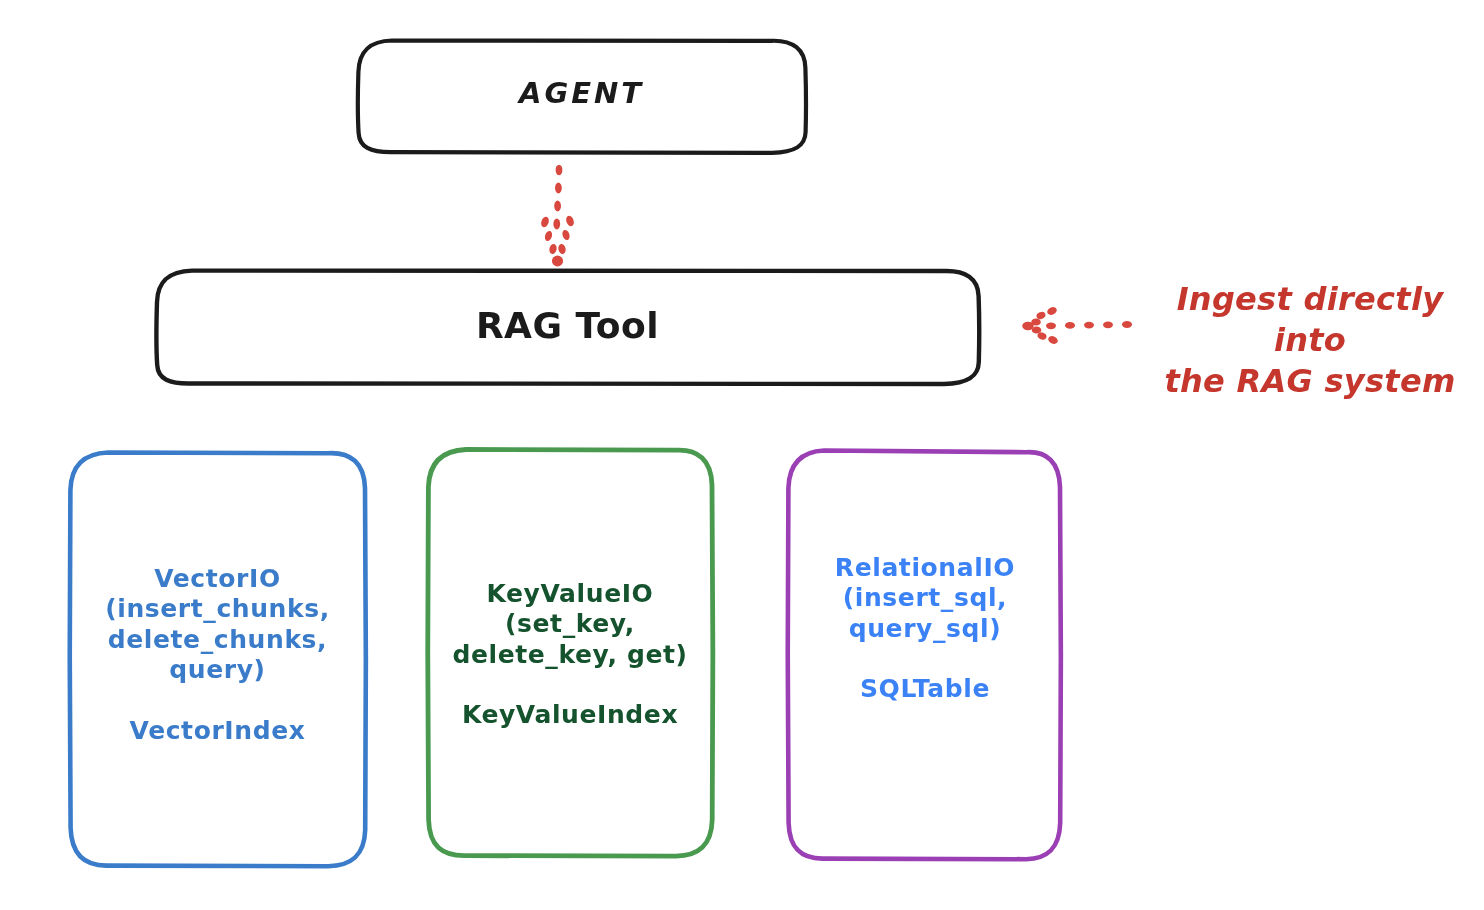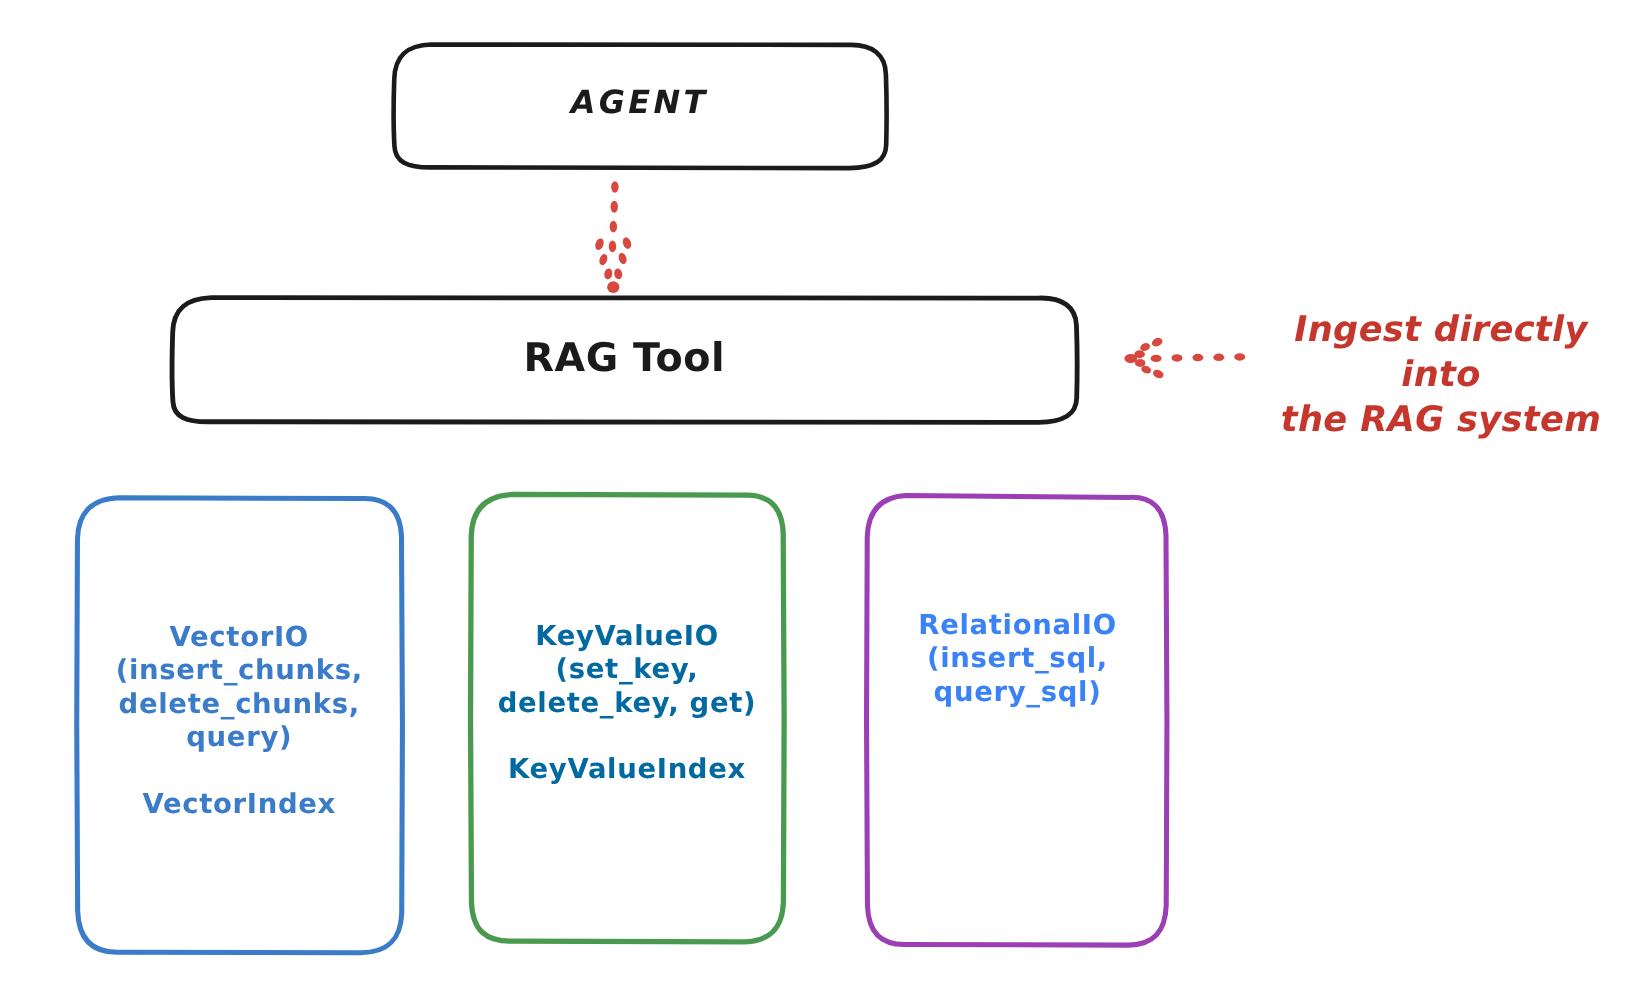--- a/index.html
+++ b/index.html
@@ -72,23 +72,23 @@
     margin-top: 30px;
   }
   #vector-label {
     left: 70px;
     top: 533px;
     width: 295px;
     color: #3a7cc9;
   }
   #keyvalue-label {
     left: 424px;
-    top: 532px;
+    top: 548px;
     width: 292px;
-    color: #0369a1;
+    color: #14532d;
   }
   #relational-label {
     left: 786px;
     top: 522px;
     width: 278px;
     color: #3b82f6;
   }
   #annotation-text {
     left: 1142px;
     top: 279px;
@@ -217,18 +217,19 @@
     <span>KeyValueIO
 (set_key,
 delete_key, get)</span>
     <span class="leaf-sub">KeyValueIndex</span>
   </div>
 
   <div class="node-label handwriting leaf-label" id="relational-label">
     <span>RelationalIO
 (insert_sql,
 query_sql)</span>
+    <span class="leaf-sub">SQLTable</span>
   </div>
 
   <div class="node-label handwriting" id="annotation-text">Ingest directly into
 the RAG system</div>
 
 </div>
 
 </body></html>

